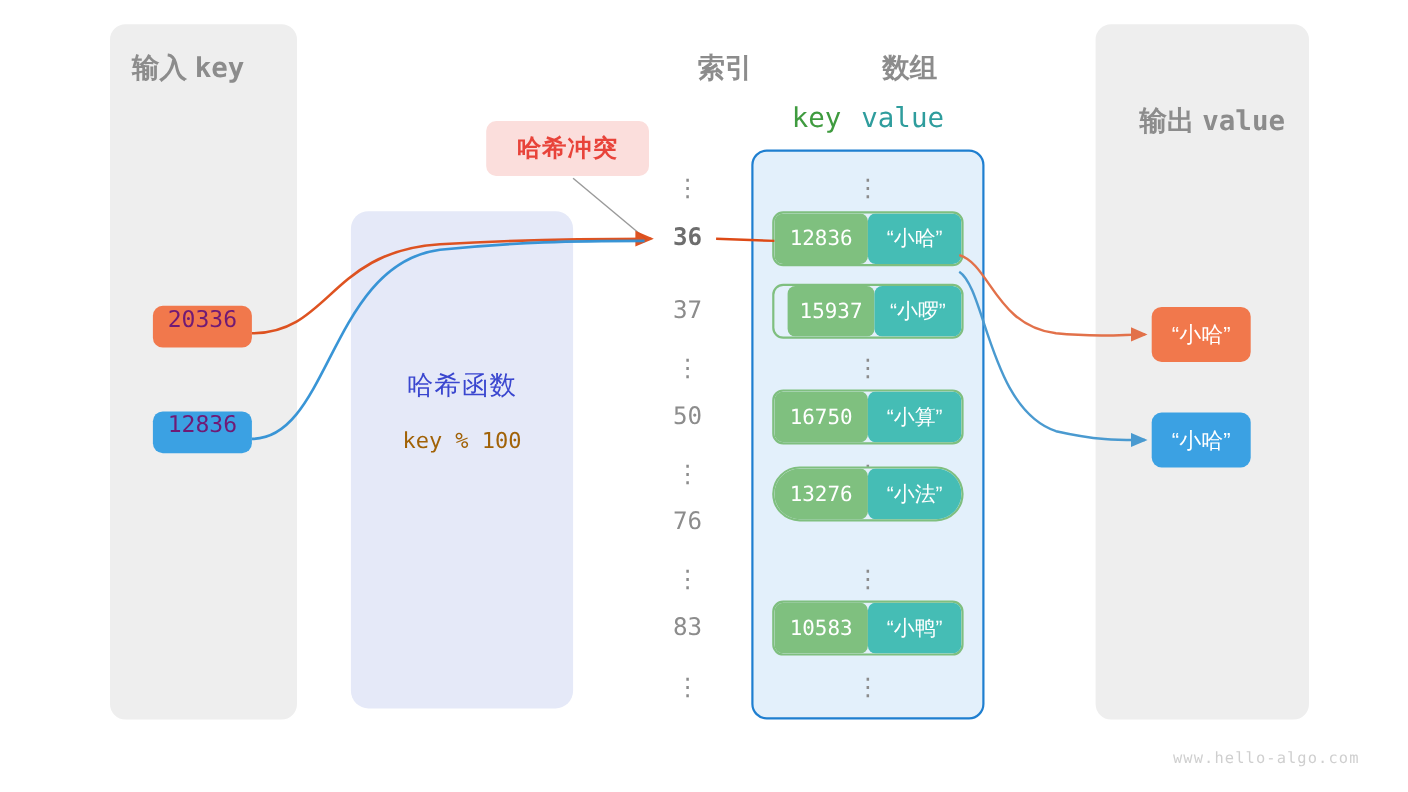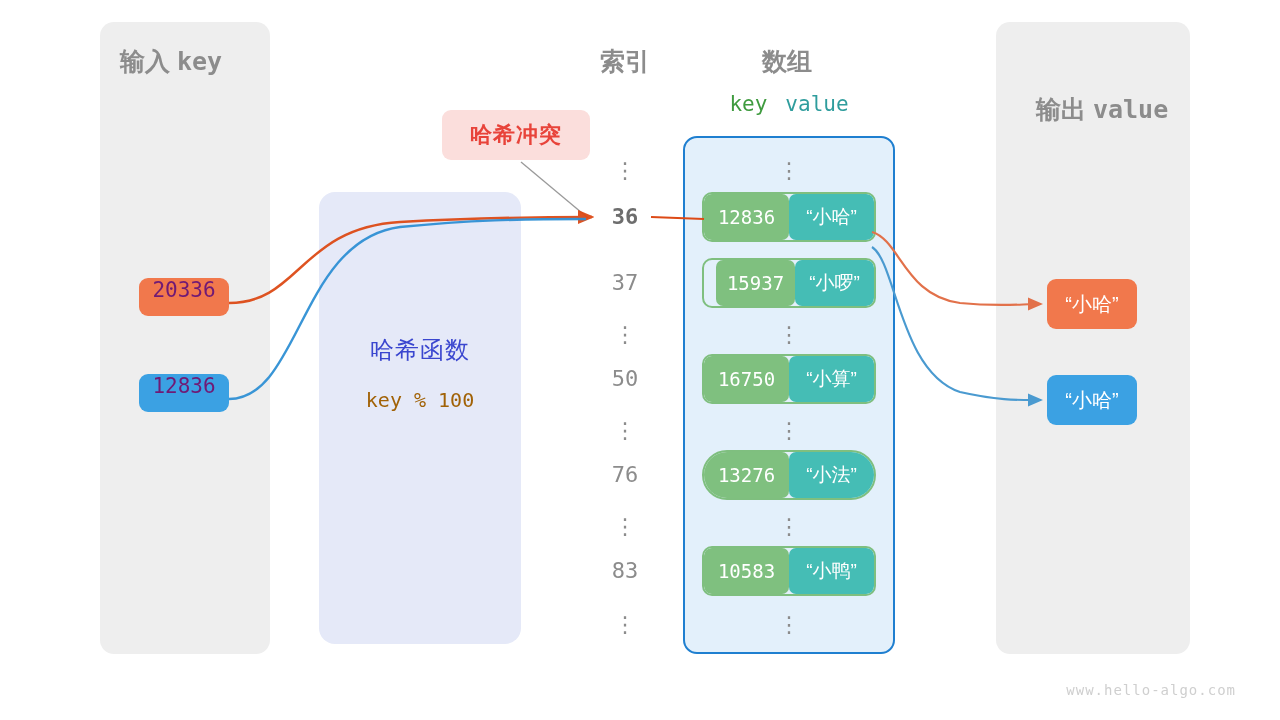--- a/index.html
+++ b/index.html
@@ -35,33 +35,33 @@
   #input-title  { left: 120px; top: 45px; }
   #output-title { left: 1036px; top: 45px; margin-top: 48px; }
   .mono { font-family: "DejaVu Sans Mono", "Liberation Mono", monospace; }
 
   .col-title {
     position: absolute;
     color: #8c8c8c;
     font-weight: bold;
     font-size: 25px;
     white-space: nowrap;
-    text-align: center;
+    text-align: right;
   }
   #index-title { left: 566px; top: 45px; width: 118px; }
   #array-title { left: 722px; top: 45px; width: 130px; }
 
   #kv-header {
     position: absolute;
     left: 690px;
     top: 92px;
     width: 198px;
     text-align: center;
     font-family: "DejaVu Sans Mono", "Liberation Mono", monospace;
-    font-size: 21px;
+    font-size: 25px;
     white-space: nowrap;
   }
   #kv-header .k { color: #3f9b3f; }
   #kv-header .v { color: #2f9d9d; margin-left: 18px; }
 
   
   #collision-badge {
     position: absolute;
     left: 442px;
     top: 110px;
@@ -285,21 +285,21 @@
       <div class="idx dots" style="top: 322px;">⋮</div>
       <div class="arr-dots" style="top: 322px;">⋮</div>
       <div class="idx" style="top: 366px;">50</div>
       <div class="bucket" style="top: 354px;">
         <div class="cell-key">16750</div>
         <div class="cell-val">“小算”</div>
       </div>
       <div class="idx dots" style="top: 418px;">⋮</div>
       <div class="arr-dots" style="top: 418px;">⋮</div>
       <div class="idx" style="top: 462px;">76</div>
-      <div class="bucket" style="top: 450px; border-radius: 25px;">
+      <div class="bucket" style="top: 424px; border-radius: 25px;">
         <div class="cell-key">13276</div>
         <div class="cell-val">“小法”</div>
       </div>
       <div class="idx dots" style="top: 514px;">⋮</div>
       <div class="arr-dots" style="top: 514px;">⋮</div>
       <div class="idx" style="top: 558px;">83</div>
       <div class="bucket" style="top: 546px;">
         <div class="cell-key">10583</div>
         <div class="cell-val">“小鸭”</div>
       </div>

